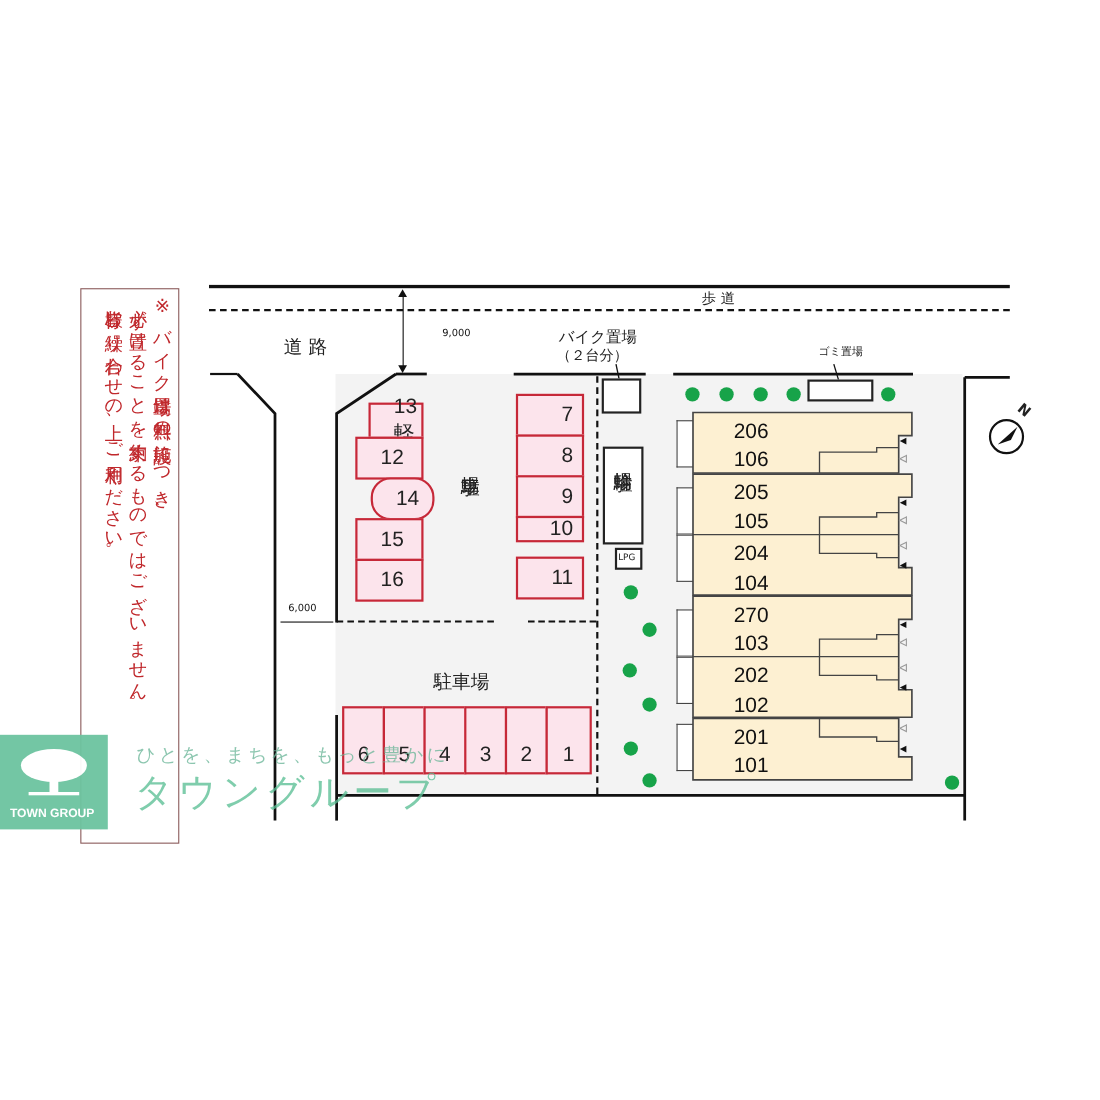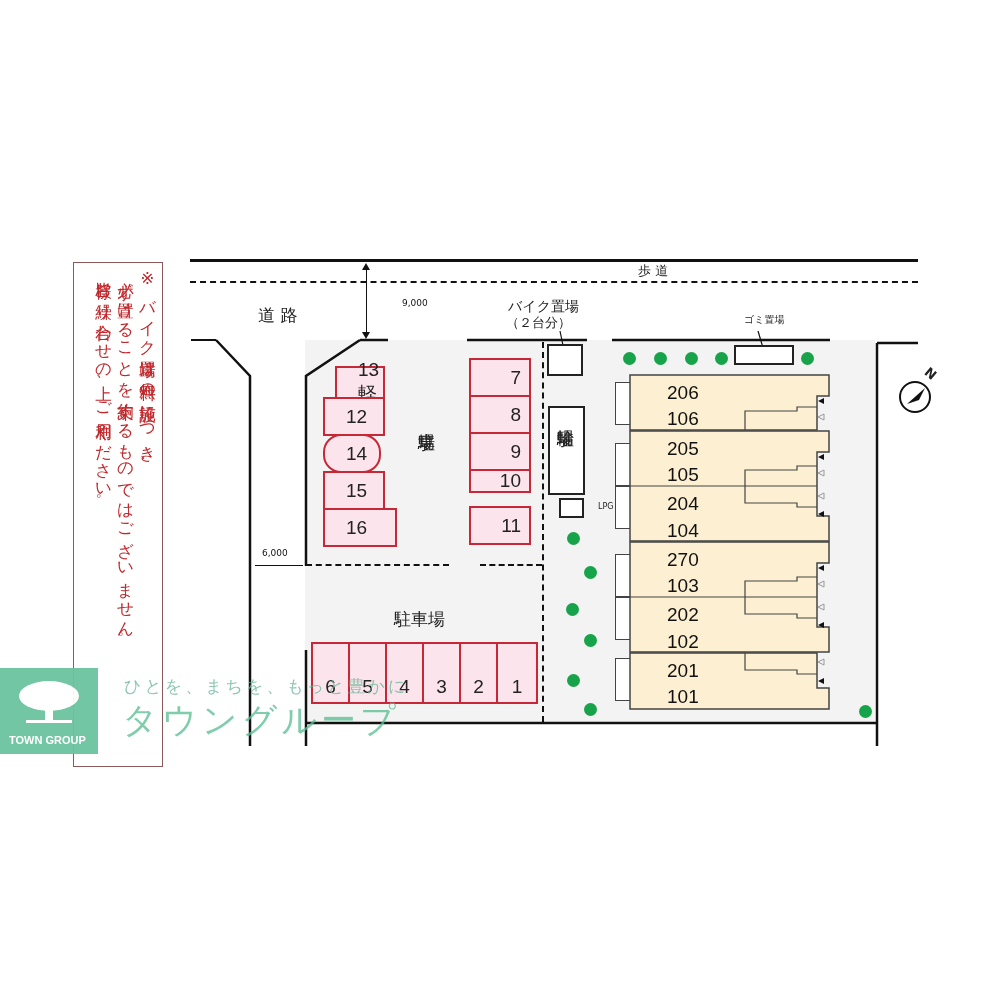--- a/index.html
+++ b/index.html
@@ -75,27 +75,27 @@
 
 <div class="arrow-h" style="left:255px;top:565px;width:48px;"></div>
 <div class="dim" style="left:262px;top:548px;">6,000</div>
 
 <div class="stall l" style="left:335px;top:366px;width:50px;height:33px;">
     <span>13軽</span>
   </div>
 <div class="stall l" style="left:323px;top:397px;width:62px;height:39px;">
     <span>12</span>
   </div>
-<div class="stall l" style="left:323px;top:434px;width:58px;height:39px;border-radius:18px;">
+<div class="stall l" style="left:337px;top:434px;width:58px;height:39px;border-radius:18px;">
     <span>14</span>
   </div>
 <div class="stall l" style="left:323px;top:471px;width:62px;height:39px;">
     <span>15</span>
   </div>
-<div class="stall l" style="left:323px;top:508px;width:74px;height:39px;">
+<div class="stall l" style="left:323px;top:508px;width:62px;height:39px;">
     <span>16</span>
   </div>
 
 <div class="stall r" style="left:469px;top:358px;width:62px;height:39px;">
     <span>7</span>
   </div>
 <div class="stall r" style="left:469px;top:395px;width:62px;height:39px;">
     <span>8</span>
   </div>
 <div class="stall r" style="left:469px;top:432px;width:62px;height:39px;">
@@ -134,21 +134,21 @@
 <div class="label" style="left:506px;top:314px;font-size:13px;">（２台分）</div>
 <svg class="abs" style="left:0;top:0;" width="1000" height="1000">
   <line x1="560" y1="331" x2="565" y2="355" stroke="#111" stroke-width="1.2"></line>
   <line x1="758" y1="331" x2="764" y2="351" stroke="#111" stroke-width="1.2"></line>
 </svg>
 <div class="box" style="left:547px;top:344px;width:36px;height:32px;"></div>
 
 <div class="box" style="left:548px;top:406px;width:37px;height:89px;"></div>
 <div class="label vert" style="left:555px;top:416px;font-size:17px;">駐輪場</div>
 <div class="box" style="left:559px;top:498px;width:25px;height:20px;"></div>
-<div class="label" style="left:562px;top:502px;font-size:8px;padding-left:36px;">LPG</div>
+<div class="label" style="left:562px;top:502px;font-size:8px;">LPG</div>
 
 <div class="label" style="left:744px;top:313px;font-size:10px;">ゴミ置場</div>
 <div class="box" style="left:734px;top:345px;width:60px;height:20px;"></div>
 
 <div class="tree" style="left:623px;top:352px;"></div>
 <div class="tree" style="left:654px;top:352px;"></div>
 <div class="tree" style="left:685px;top:352px;"></div>
 <div class="tree" style="left:715px;top:352px;"></div>
 <div class="tree" style="left:801px;top:352px;"></div>
 <div class="tree" style="left:567px;top:532px;"></div>

